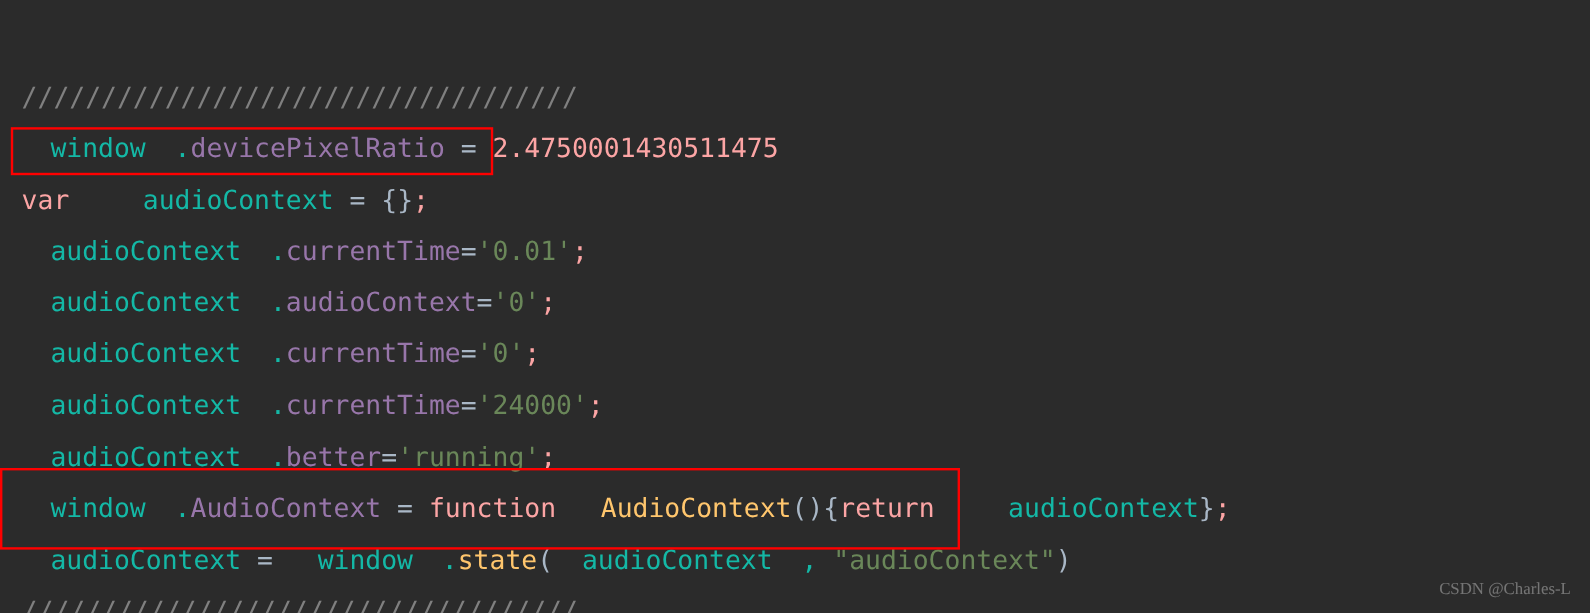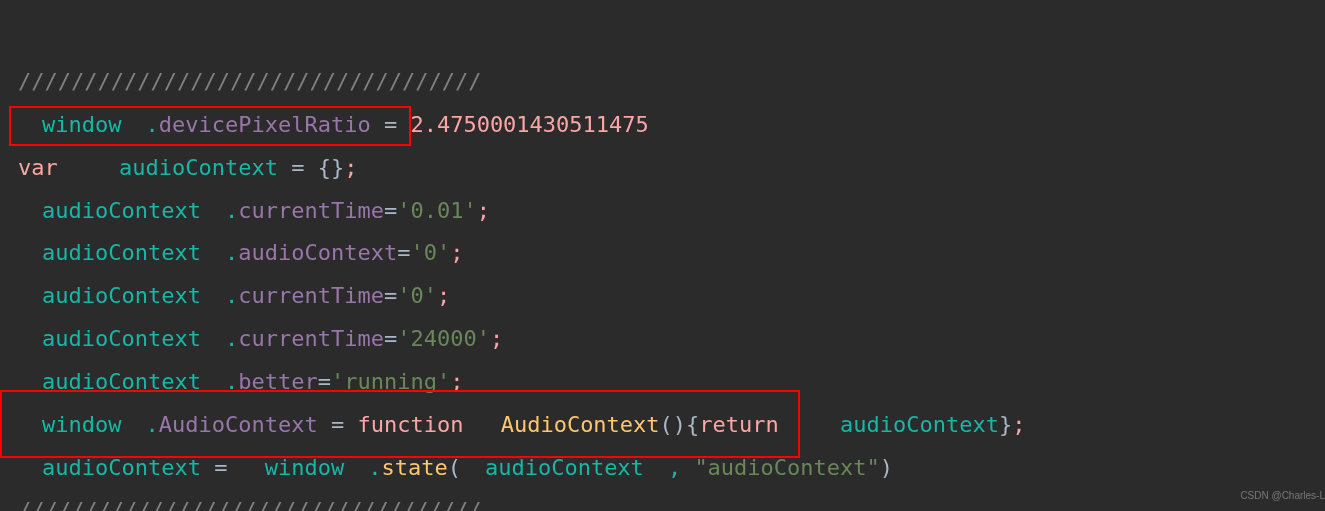--- a/index.html
+++ b/index.html
@@ -44,24 +44,24 @@
     height: 40px;
   }
   .hl-box.box2 {
     top: 390px;
     left: 0px;
     width: 800px;
     height: 68px;
   }
   .watermark {
     position: absolute;
-    right: 0;
+    right: 16px;
     bottom: 6px;
-    font-family: Liberation Sans, sans-serif;
-    font-size: 10px;
+    font-family: Liberation Serif, serif;
+    font-size: 14px;
     color: rgba(255,255,255,0.35);
   }
 </style>
 </head>
 <body>
 
 <div class="code-area">
 <span class="tok-comment">///////////////////////////////////</span>
 <span class="tok-default">window</span><span class="tok-default">.</span><span class="tok-prop">devicePixelRatio</span><span class="tok-eq"> = </span><span class="tok-number">2.4750001430511475</span>
 <span class="tok-keyword">var</span><span class="tok-default"> </span><span class="tok-default">audioContext</span><span class="tok-eq"> = </span><span class="tok-braces">{}</span><span class="tok-keyword">;</span>

